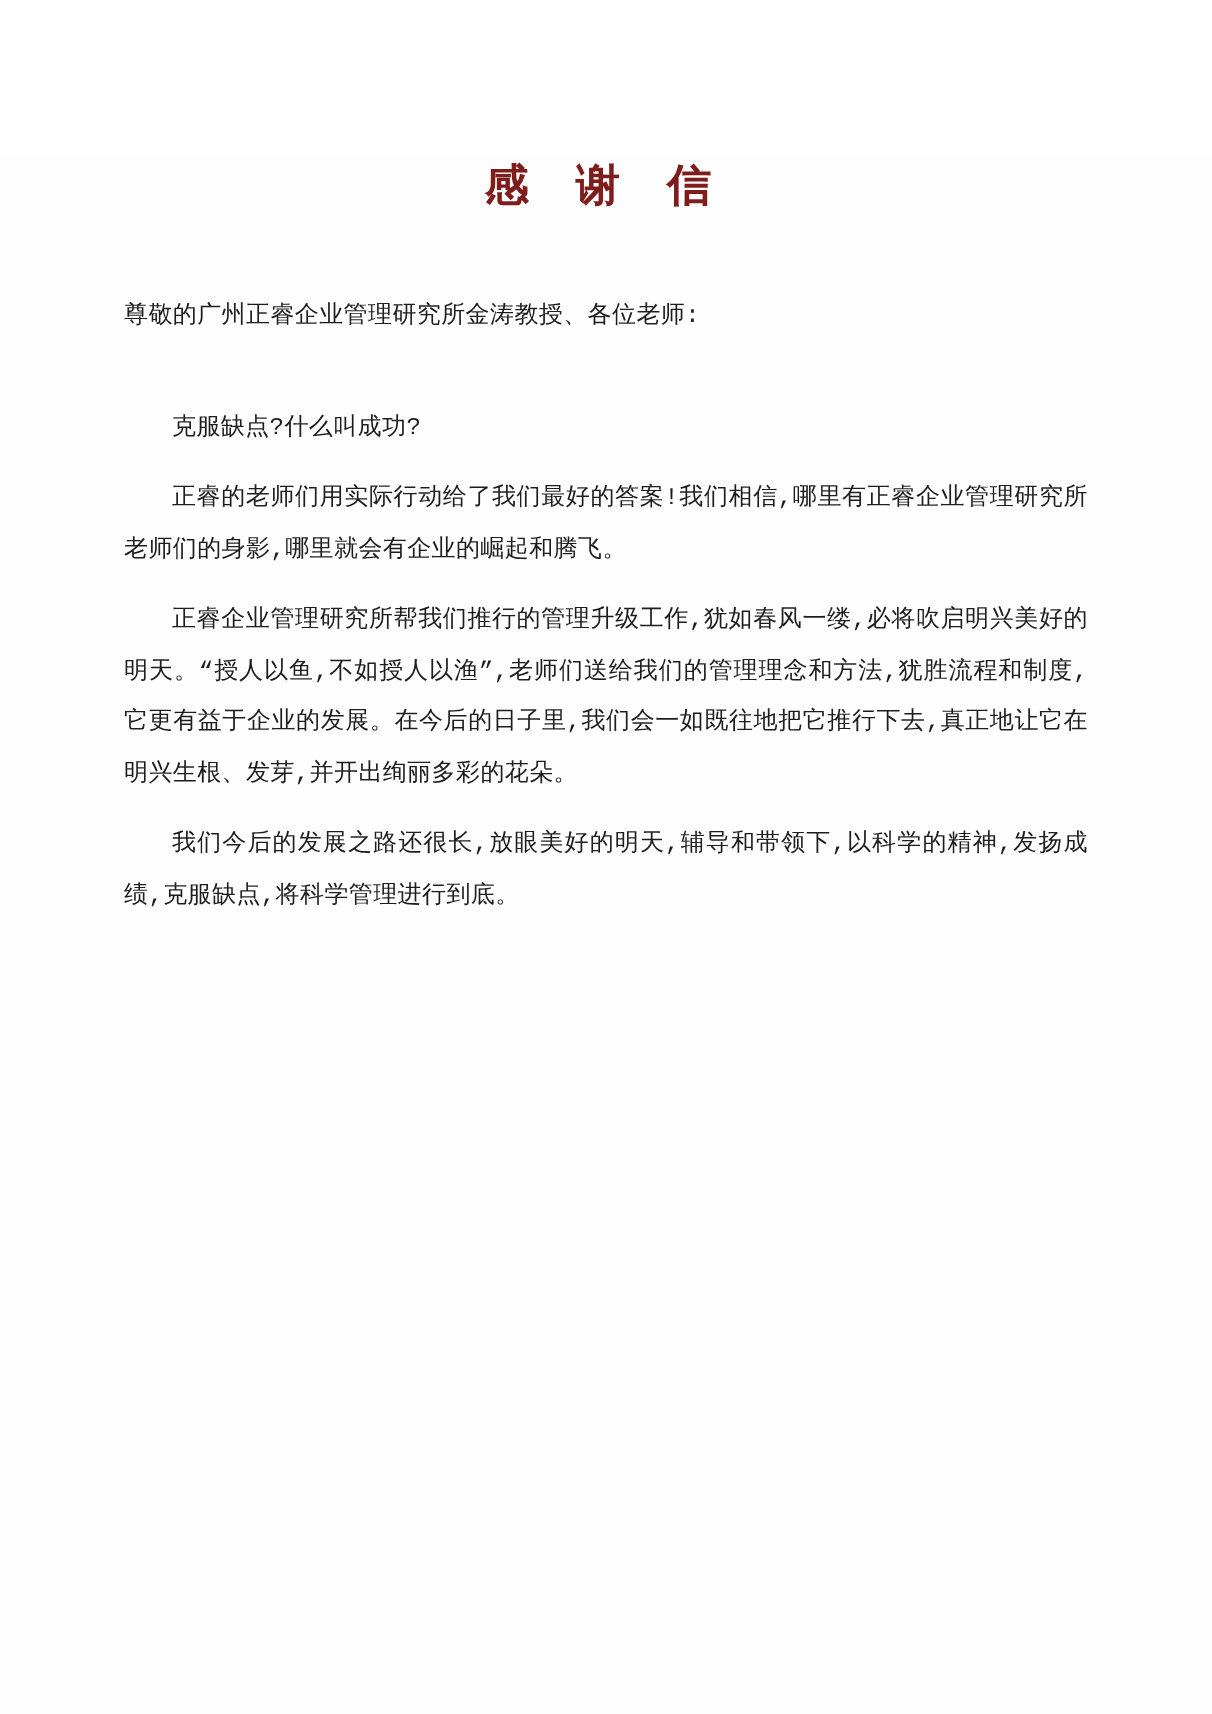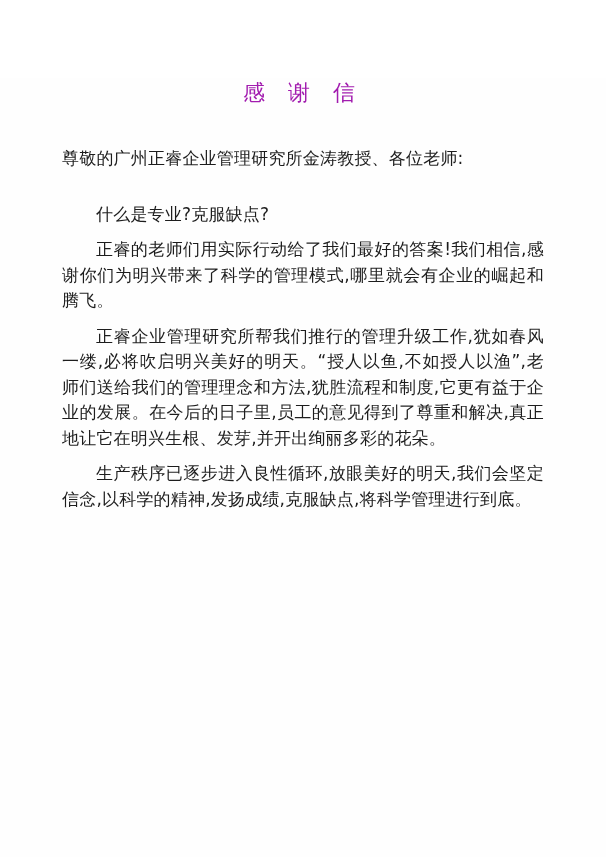--- a/index.html
+++ b/index.html
@@ -18,37 +18,38 @@
     position: relative;
     width: 606px;
     height: 857px;
     background: #fefefe;
     box-sizing: border-box;
     padding: 0 62px;
   }
   .doc-title {
     text-align: center;
     font-size: 22px;
-    font-weight: normal;
+    font-weight: bold;
     letter-spacing: 8px;
     margin-top: 78px;
     margin-bottom: 0;
-    color: #a21caf;
+    color: #7f1d1d;
   }
   .body-block {
     margin-top: 38px;
   }
   p.para {
     margin: 0 0 2px 0;
-    font-size: 17px;
+    font-size: 12px;
     line-height: 25.5px;
     text-align: justify;
     text-justify: inter-ideograph;
     color: #1d1d1d;
     letter-spacing: 0.2px;
+    font-family: Liberation Mono, monospace;
   }
   p.salutation {
     text-indent: 0;
   }
   p.greeting {
     text-indent: 2em;
   }
   p.indent {
     text-indent: 2em;
   }
@@ -68,28 +69,28 @@
 
 
     <div class="spacer-md"></div>
 
 
     <div class="spacer-sm"></div>
 
 
     <div class="spacer-sm"></div>
 
-    <p class="para indent">什么是专业?克服缺点?</p>
+    <p class="para indent">克服缺点?什么叫成功?</p>
 
     <div class="spacer-sm"></div>
 
-    <p class="para indent">正睿的老师们用实际行动给了我们最好的答案!我们相信,感谢你们为明兴带来了科学的管理模式,哪里就会有企业的崛起和腾飞。</p>
+    <p class="para indent">正睿的老师们用实际行动给了我们最好的答案!我们相信,哪里有正睿企业管理研究所老师们的身影,哪里就会有企业的崛起和腾飞。</p>
 
     <div class="spacer-sm"></div>
 
-    <p class="para indent">正睿企业管理研究所帮我们推行的管理升级工作,犹如春风一缕,必将吹启明兴美好的明天。“授人以鱼,不如授人以渔”,老师们送给我们的管理理念和方法,犹胜流程和制度,它更有益于企业的发展。在今后的日子里,员工的意见得到了尊重和解决,真正地让它在明兴生根、发芽,并开出绚丽多彩的花朵。</p>
+    <p class="para indent">正睿企业管理研究所帮我们推行的管理升级工作,犹如春风一缕,必将吹启明兴美好的明天。“授人以鱼,不如授人以渔”,老师们送给我们的管理理念和方法,犹胜流程和制度,它更有益于企业的发展。在今后的日子里,我们会一如既往地把它推行下去,真正地让它在明兴生根、发芽,并开出绚丽多彩的花朵。</p>
 
     <div class="spacer-sm"></div>
 
-    <p class="para indent">生产秩序已逐步进入良性循环,放眼美好的明天,我们会坚定信念,以科学的精神,发扬成绩,克服缺点,将科学管理进行到底。</p>
+    <p class="para indent">我们今后的发展之路还很长,放眼美好的明天,辅导和带领下,以科学的精神,发扬成绩,克服缺点,将科学管理进行到底。</p>
 
   </div>
 </div>
 
 </body></html>

